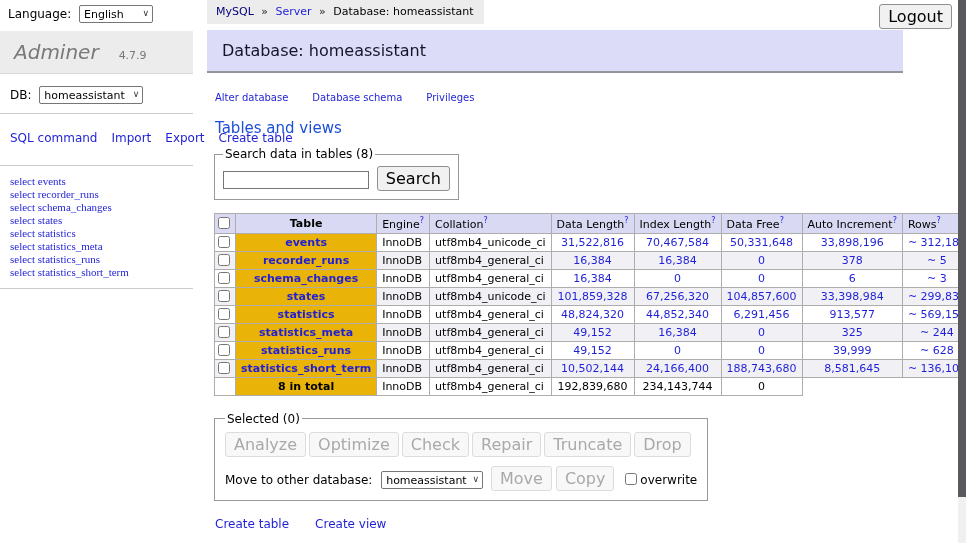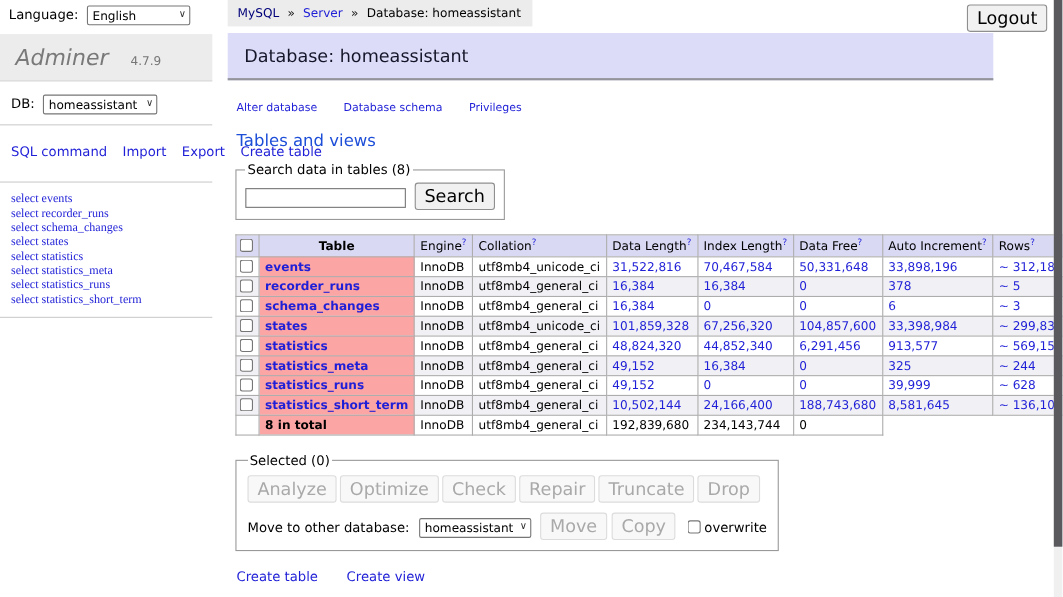--- a/index.html
+++ b/index.html
@@ -19,21 +19,21 @@
   
   #sidebar { position:absolute; left:0; top:0; width:193px; }
   .lang-row { padding:5px 0 0 8px; height:25px; white-space:nowrap; }
   .sel {
     display:inline-block; position:relative; background:#fff;
     border:1px solid #767676; border-radius:2px;
     font-size:11px; padding:2px 16px 2px 4px; vertical-align:middle;
     height:18px; overflow:hidden; white-space:nowrap;
   }
   .sel .arrow { position:absolute; right:3px; top:2px; font-size:9px; color:#333; }
-  .sel-lang { width:94px; margin-left:4px; }
+  .sel-lang { width:74px; margin-left:4px; }
   .sel-db { width:104px; margin-left:4px; }
   .sel-move { width:102px; margin-left:5px; }
   h1.logo {
     margin:6px 0 0 0; padding:9px 14px; background:#ececec;
     font-size:20px; font-weight:normal; font-style:italic; color:#797979;
     border-bottom:1px solid #d9d9d9;
   }
   h1.logo .version { font-size:11px; font-style:normal; color:#777; margin-left:20px; }
   .db-row { padding:12px 0 9px 10px; }
   #sidebar hr { border:none; border-top:1px solid #ccc; margin:0; }
@@ -81,23 +81,23 @@
 
   
   table.db-tables { border-collapse:collapse; margin:13px 0 0 7px; font-size:11px; }
   .db-tables th, .db-tables td {
     border:1px solid #adadad; padding:2px 5px; height:17px; white-space:nowrap;
   }
   .db-tables thead th, .db-tables thead td { background:#d9d9f4; font-weight:normal; text-align:left; }
   .db-tables thead th.col-table { font-weight:bold; text-align:center; min-width:118px;margin-top:29px; }
   .db-tables sup.help { font-size:8px; }
   .db-tables sup.help a { color:#1f1fd7; }
-  .db-tables tbody th { background:#fca5a5; text-align:left; font-weight:bold; }
+  .db-tables tbody th { background:#eab308; text-align:center; font-weight:bold; }
   .db-tables tbody tr:nth-child(even) td:not(.noborder) { background:#f1f1f5; }
-  .db-tables td.num { text-align:left; min-width:66px; }
+  .db-tables td.num { text-align:center; min-width:66px; }
   .db-tables td.check { text-align:center; padding:1px 2px; min-width:18px; }
   .db-tables a.tname { font-weight:bold; }
   .db-tables tr.total td, .db-tables tr.total th { color:#000; }
   .db-tables tr.total th { font-weight:bold; }
   .db-tables td.noborder { border:none; background:#fff; }
 
   .footer-links { margin:16px 0 0 8px; }
   .footer-links a { margin-right:26px; font-size:12px; }
 </style>
 </head>

